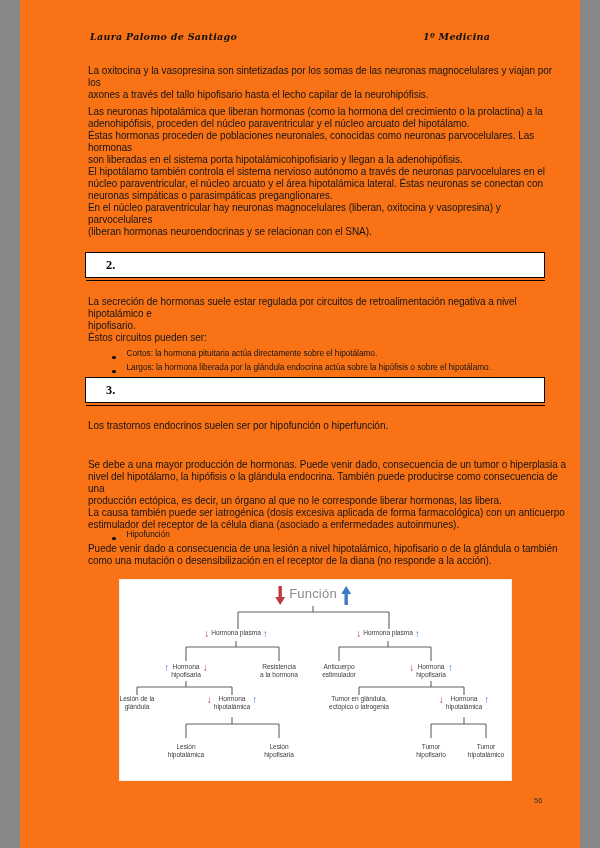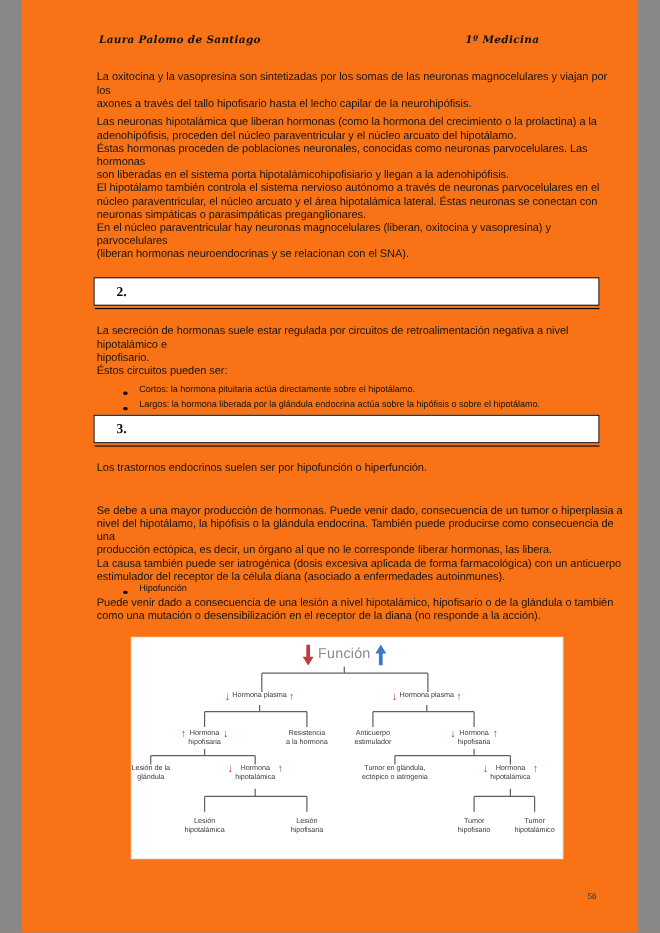--- a/index.html
+++ b/index.html
@@ -88,21 +88,21 @@
   .arr{font-size:10px;line-height:10px;margin:0 2px;font-weight:bold;}
   .arr-red{color:#bf3b3d;}
   .arr-blue{color:#3c79c6;}
   .root-node{top:6px;}
   .root-label{
     font-size:13px;color:#8a8a8a;letter-spacing:.2px;
     margin:0 4px;white-space:nowrap;
   }
   .root-arrow{display:inline-flex;}
   
-  .pgnum{font-size:7.5px;color:#333;margin-top:14px;}
+  .pgnum{font-size:7.5px;color:#333;}
 </style>
 </head>
 <body>
 
 <div class="page">
 
   <div class="abs hdr" style="left:70px;top:31px">Laura Palomo de Santiago</div>
   <div class="abs hdr" style="left:403px;top:31px">1º Medicina</div>
 
   <div class="abs para" style="left:68px;top:65px">La oxitocina y la vasopresina son sintetizadas por los somas de las neuronas magnocelulares y viajan por los

